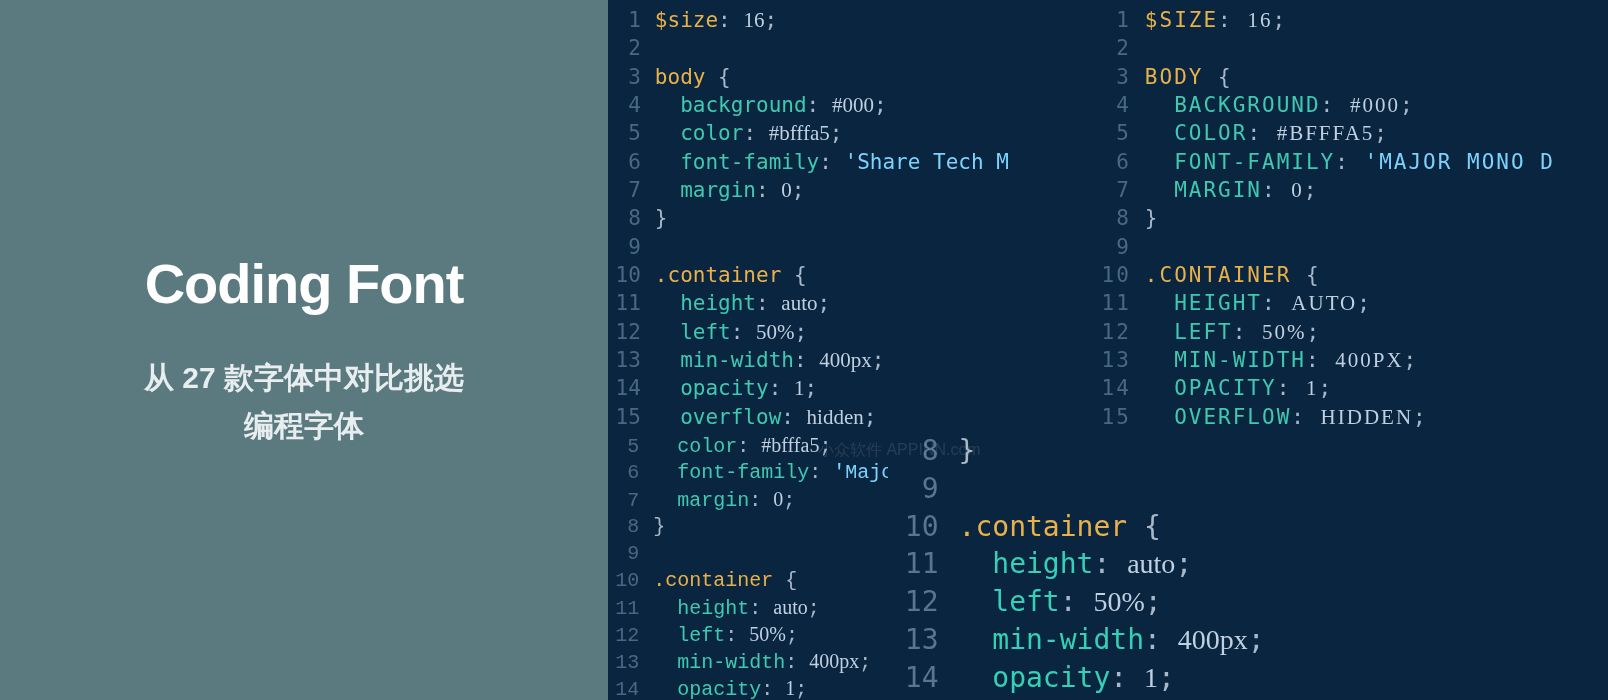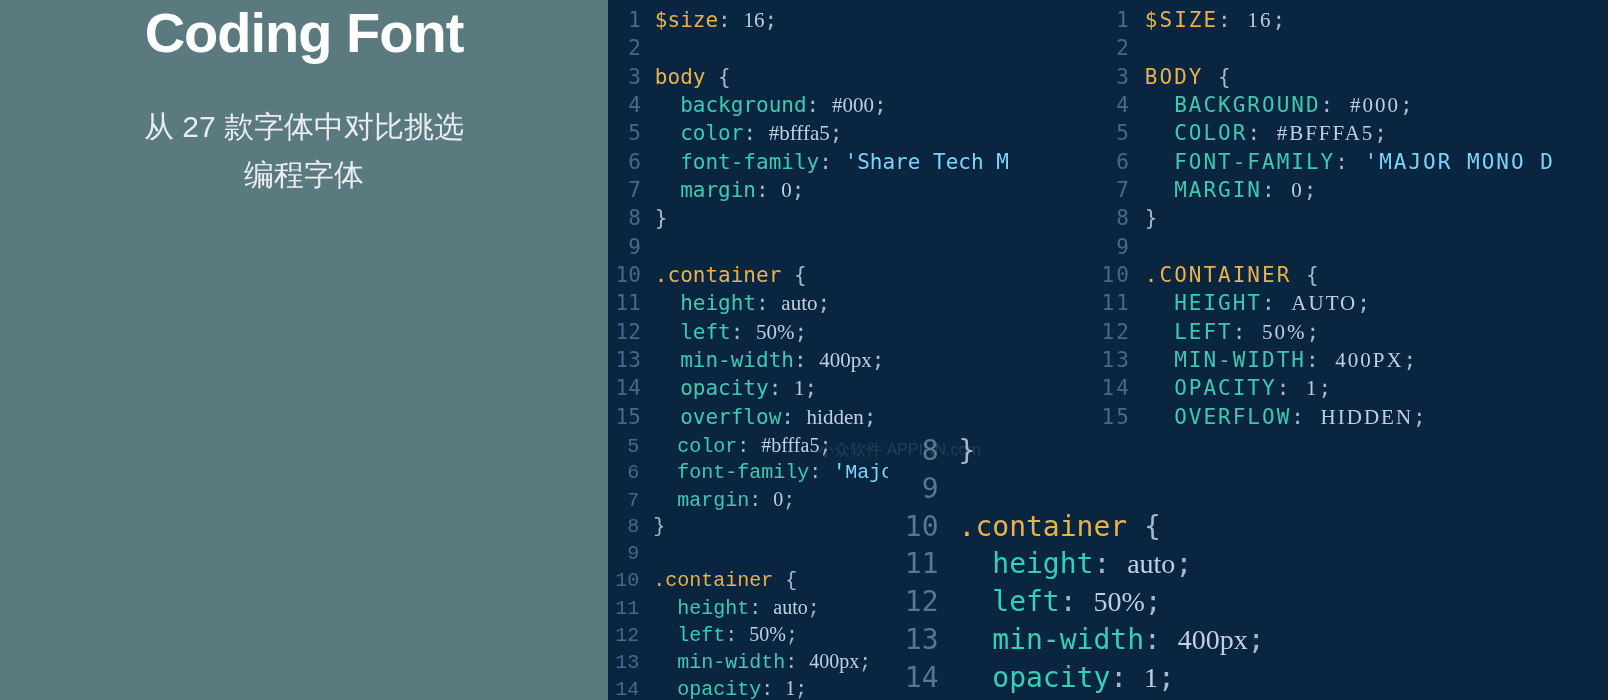--- a/index.html
+++ b/index.html
@@ -14,34 +14,34 @@
     display: flex;
     width: 100%;
     height: 100%;
   }
   .left-panel {
     width: 608px;
     height: 100%;
     background: #5a7a7f;
     display: flex;
     flex-direction: column;
-    justify-content: flex-start;
+    justify-content: center;
     align-items: center;
     color: #fff;
     padding: 0 40px;
   }
   .title {
     font-size: 56px;
     font-weight: 800;
     letter-spacing: -1px;
     margin-bottom: 38px;
   }
   .subtitle {
     font-size: 30px;
-    font-weight: 400;
+    font-weight: 700;
     line-height: 1.6;
     text-align: center;
     color: #e8eef0;
   }
   .right-panel {
     width: 1000px;
     height: 100%;
     position: relative;
     background: #0a2540;
   }

